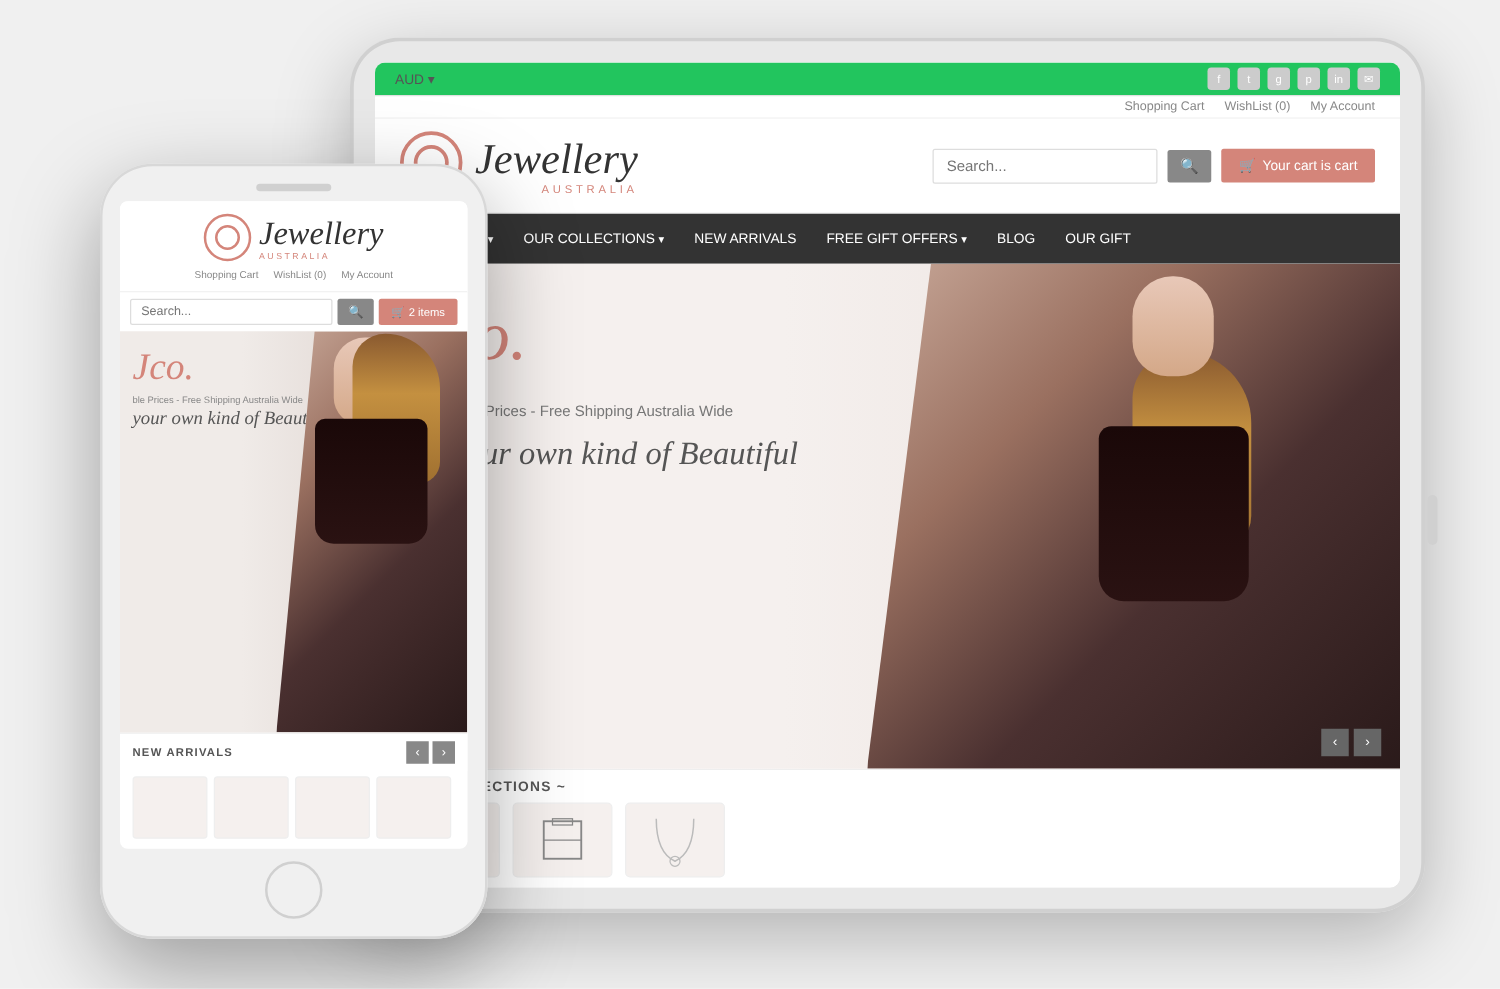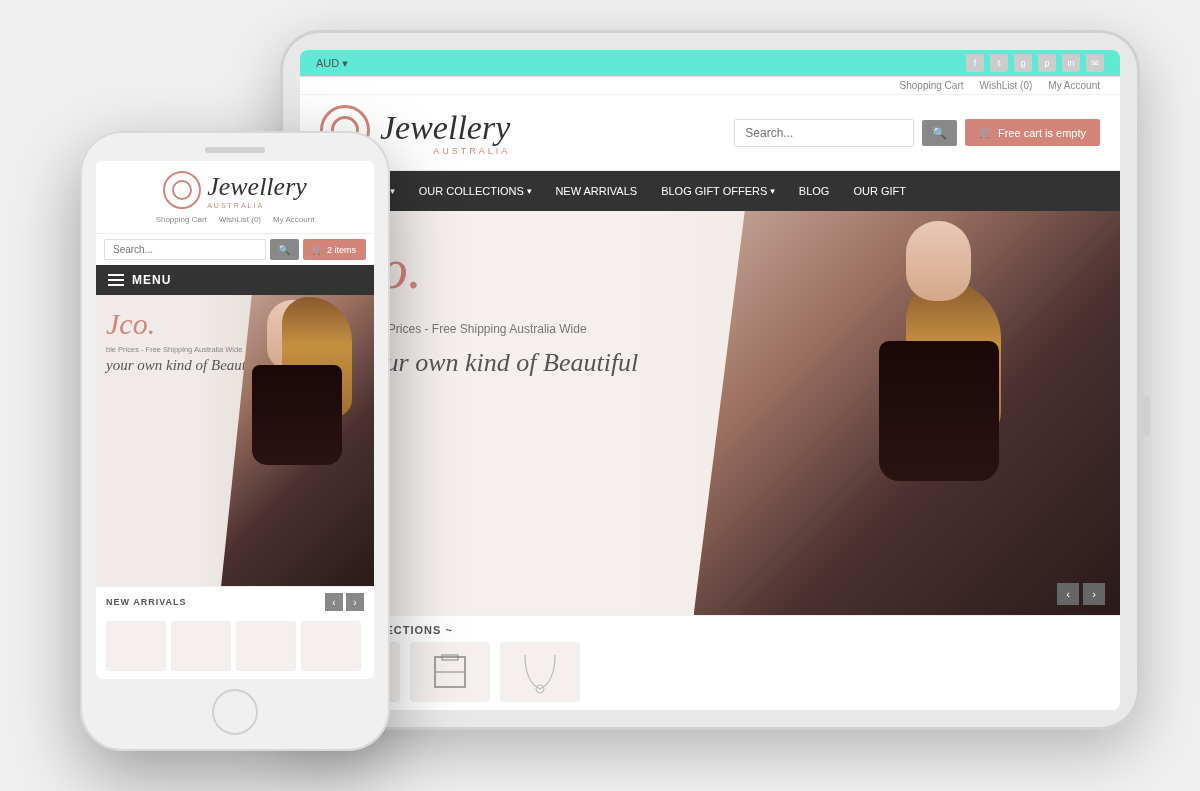--- a/index.html
+++ b/index.html
@@ -45,21 +45,21 @@
       right: 50px;
       top: 50%;
       width: 8px;
       height: 40px;
       background: #d0d0d0;
       border-radius: 4px;
     }
 
     
     .tablet-topbar {
-      background: #5eead4;
+      background: #22c55e;
       padding: 4px 16px;
       font-size: 11px;
       color: #666;
       display: flex;
       justify-content: space-between;
       align-items: center;
       border-bottom: 1px solid #e0e0e0;
       gap: 45px;
     }
 
@@ -439,39 +439,39 @@
           <div style="font-family:Georgia,serif;font-style:italic;font-size:34px;color:#333;line-height:1.1;">Jewellery</div>
           <div style="font-size:9px;letter-spacing:3px;color:#d4857a;text-align:right;">AUSTRALIA</div>
         </div>
       </div>
 
       <div style="display:flex; align-items:center; gap:8px;">
         <input type="text" class="tablet-search-input" placeholder="Search..." style="">
         <button class="tablet-search-btn">🔍</button>
         <button class="tablet-cart-btn">
           <span>🛒</span>
-          <span>Free cart is empty</span>
+          <span>Your cart is cart</span>
         </button>
       </div>
     </div>
 
     <div class="tablet-nav">
       <div class="tablet-nav-item">
         <span>JEWELLERY</span>
         <span style="font-size:9px;">▾</span>
       </div>
       <div class="tablet-nav-item">
         <span>OUR COLLECTIONS</span>
         <span style="font-size:9px;">▾</span>
       </div>
       <div class="tablet-nav-item">
         <span>NEW ARRIVALS</span>
       </div>
       <div class="tablet-nav-item">
-        <span>BLOG GIFT OFFERS</span>
+        <span>FREE GIFT OFFERS</span>
         <span style="font-size:9px;">▾</span>
       </div>
       <div class="tablet-nav-item">
         <span>BLOG</span>
       </div>
       <div class="tablet-nav-item">
         <span>OUR GIFT</span>
       </div>
     </div>
 
@@ -557,28 +557,20 @@
 
     <div class="phone-search-row">
       <input type="text" class="phone-search-input" placeholder="Search..." style="">
       <button class="phone-search-btn">🔍</button>
       <button class="phone-cart-btn">
         <span>🛒</span>
         <span>2 items</span>
       </button>
     </div>
 
-    <div class="phone-menu-bar">
-      <div class="hamburger">
-        <div class="hamburger-line"></div>
-        <div class="hamburger-line"></div>
-        <div class="hamburger-line"></div>
-      </div>
-      <span class="phone-menu-text">MENU</span>
-    </div>
 
     <div class="phone-hero">
       <div style="font-family:Georgia,serif;font-style:italic;font-size:30px;color:#d4857a;position:absolute;left:10px;top:12px;">Jco.</div>
       <div style="font-size:7.5px;color:#888;position:absolute;left:10px;top:50px;">ble Prices - Free Shipping Australia Wide</div>
       <div style="font-family:Georgia,serif;font-style:italic;font-size:15px;color:#555;position:absolute;left:10px;top:62px;">your own kind of Beautiful</div>
 
       <div style="position:absolute;right:0;top:0;width:55%;height:100%;background:linear-gradient(135deg,#c9a99a 0%,#9a7060 30%,#4a3030 60%,#2a1a1a 100%);clip-path:polygon(20% 0,100% 0,100% 100%,0% 100%);">
         <div style="position:absolute;top:5px;left:30%;width:55px;height:70px;background:linear-gradient(180deg,#e8c8b8 0%,#d4a888 100%);border-radius:25px 25px 22px 22px;"></div>
         <div style="position:absolute;top:2px;left:40%;width:70px;height:120px;background:linear-gradient(180deg,#8a5a30 0%,#c49040 40%,#a07030 100%);border-radius:30px 50px 20px 15px;"></div>
         <div style="position:absolute;top:70px;left:20%;width:90px;height:100px;background:linear-gradient(180deg,#1a0808 0%,#2a1212 100%);border-radius:8px 8px 15px 15px;"></div>

